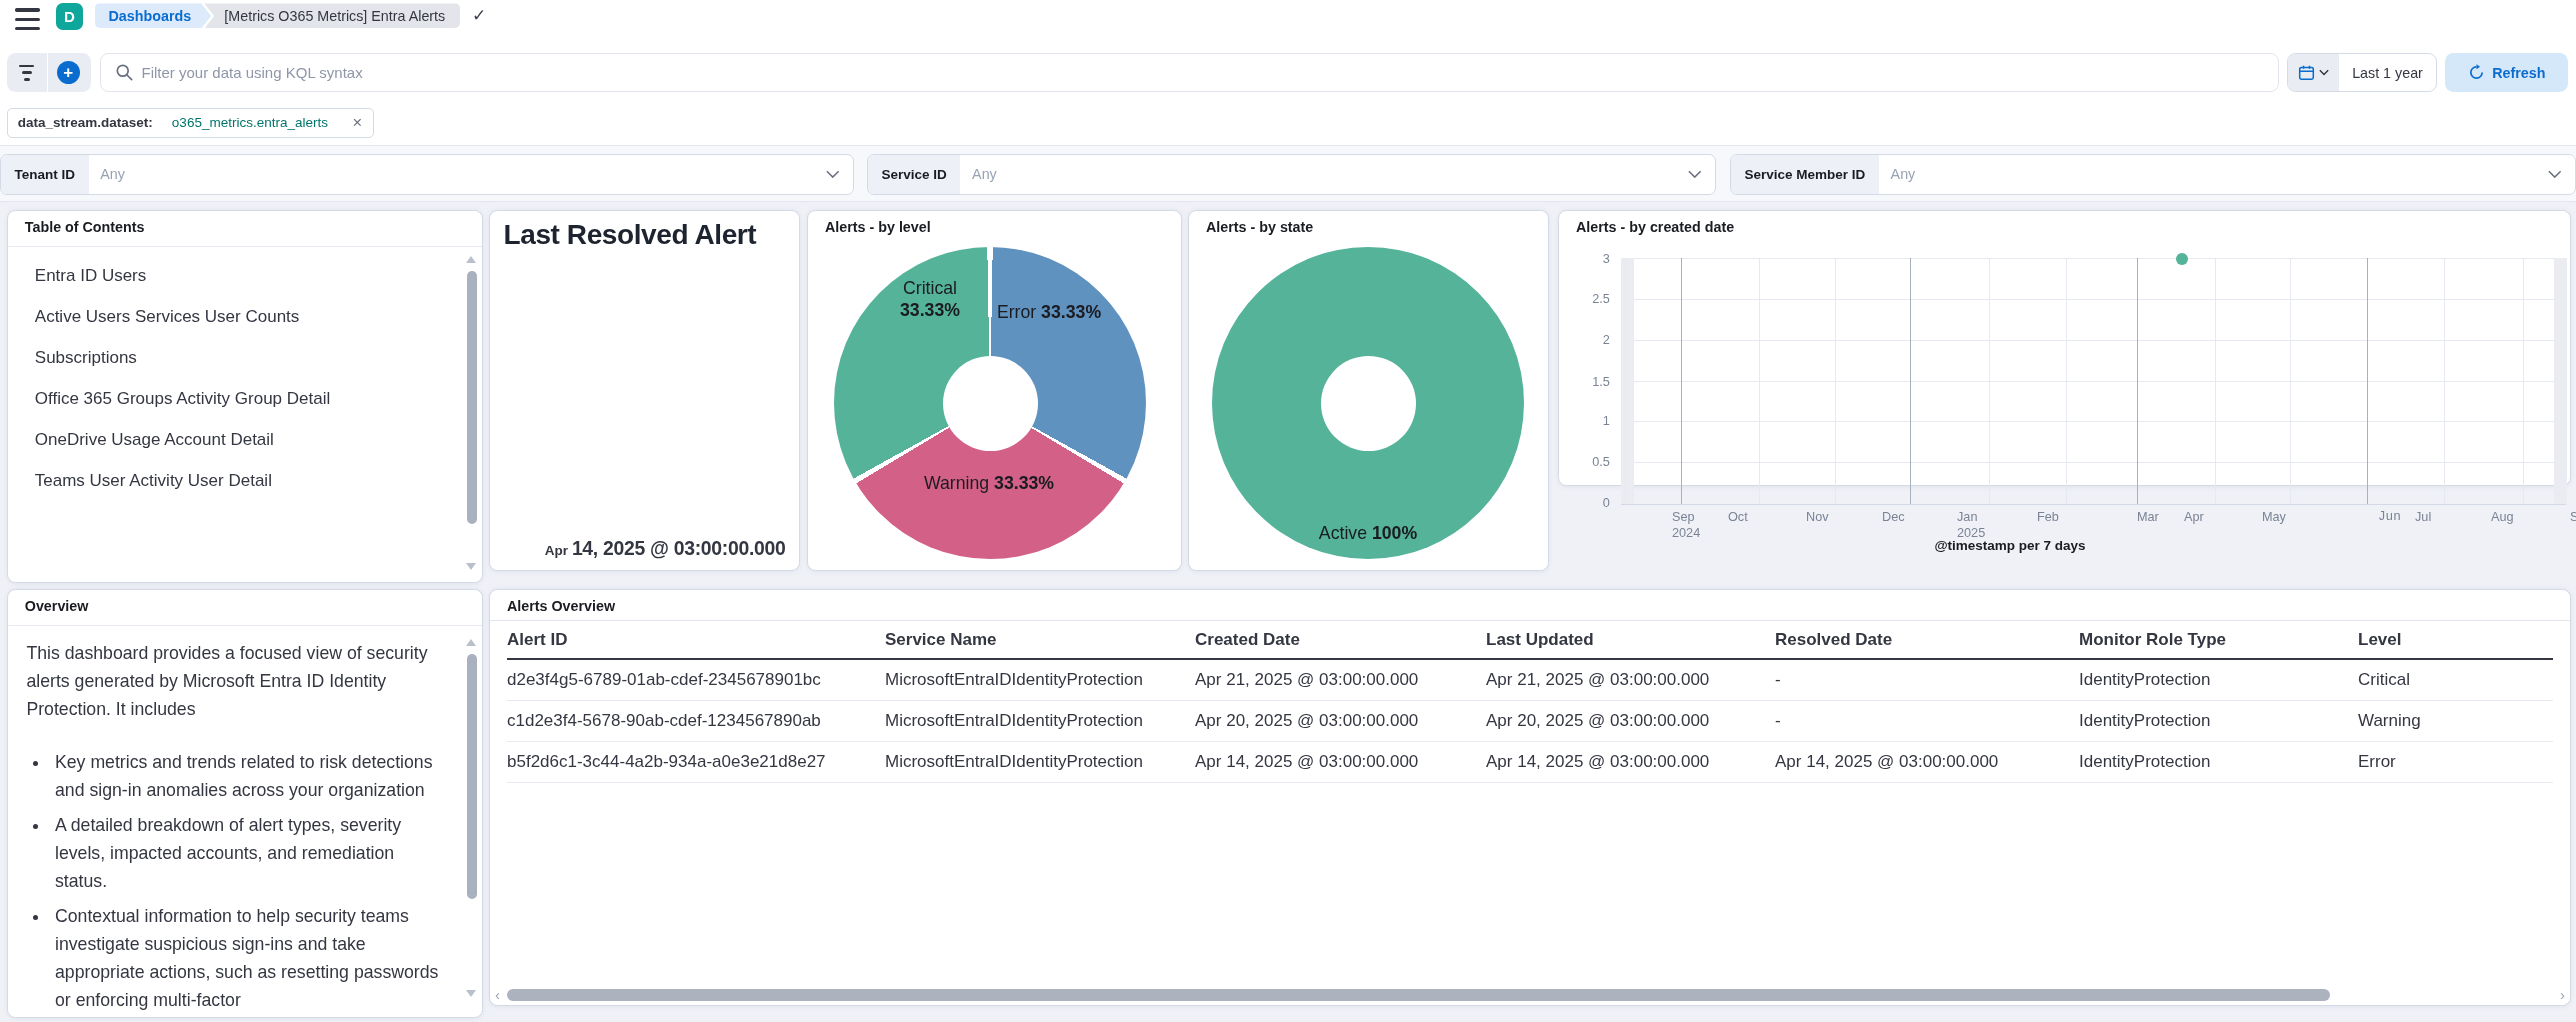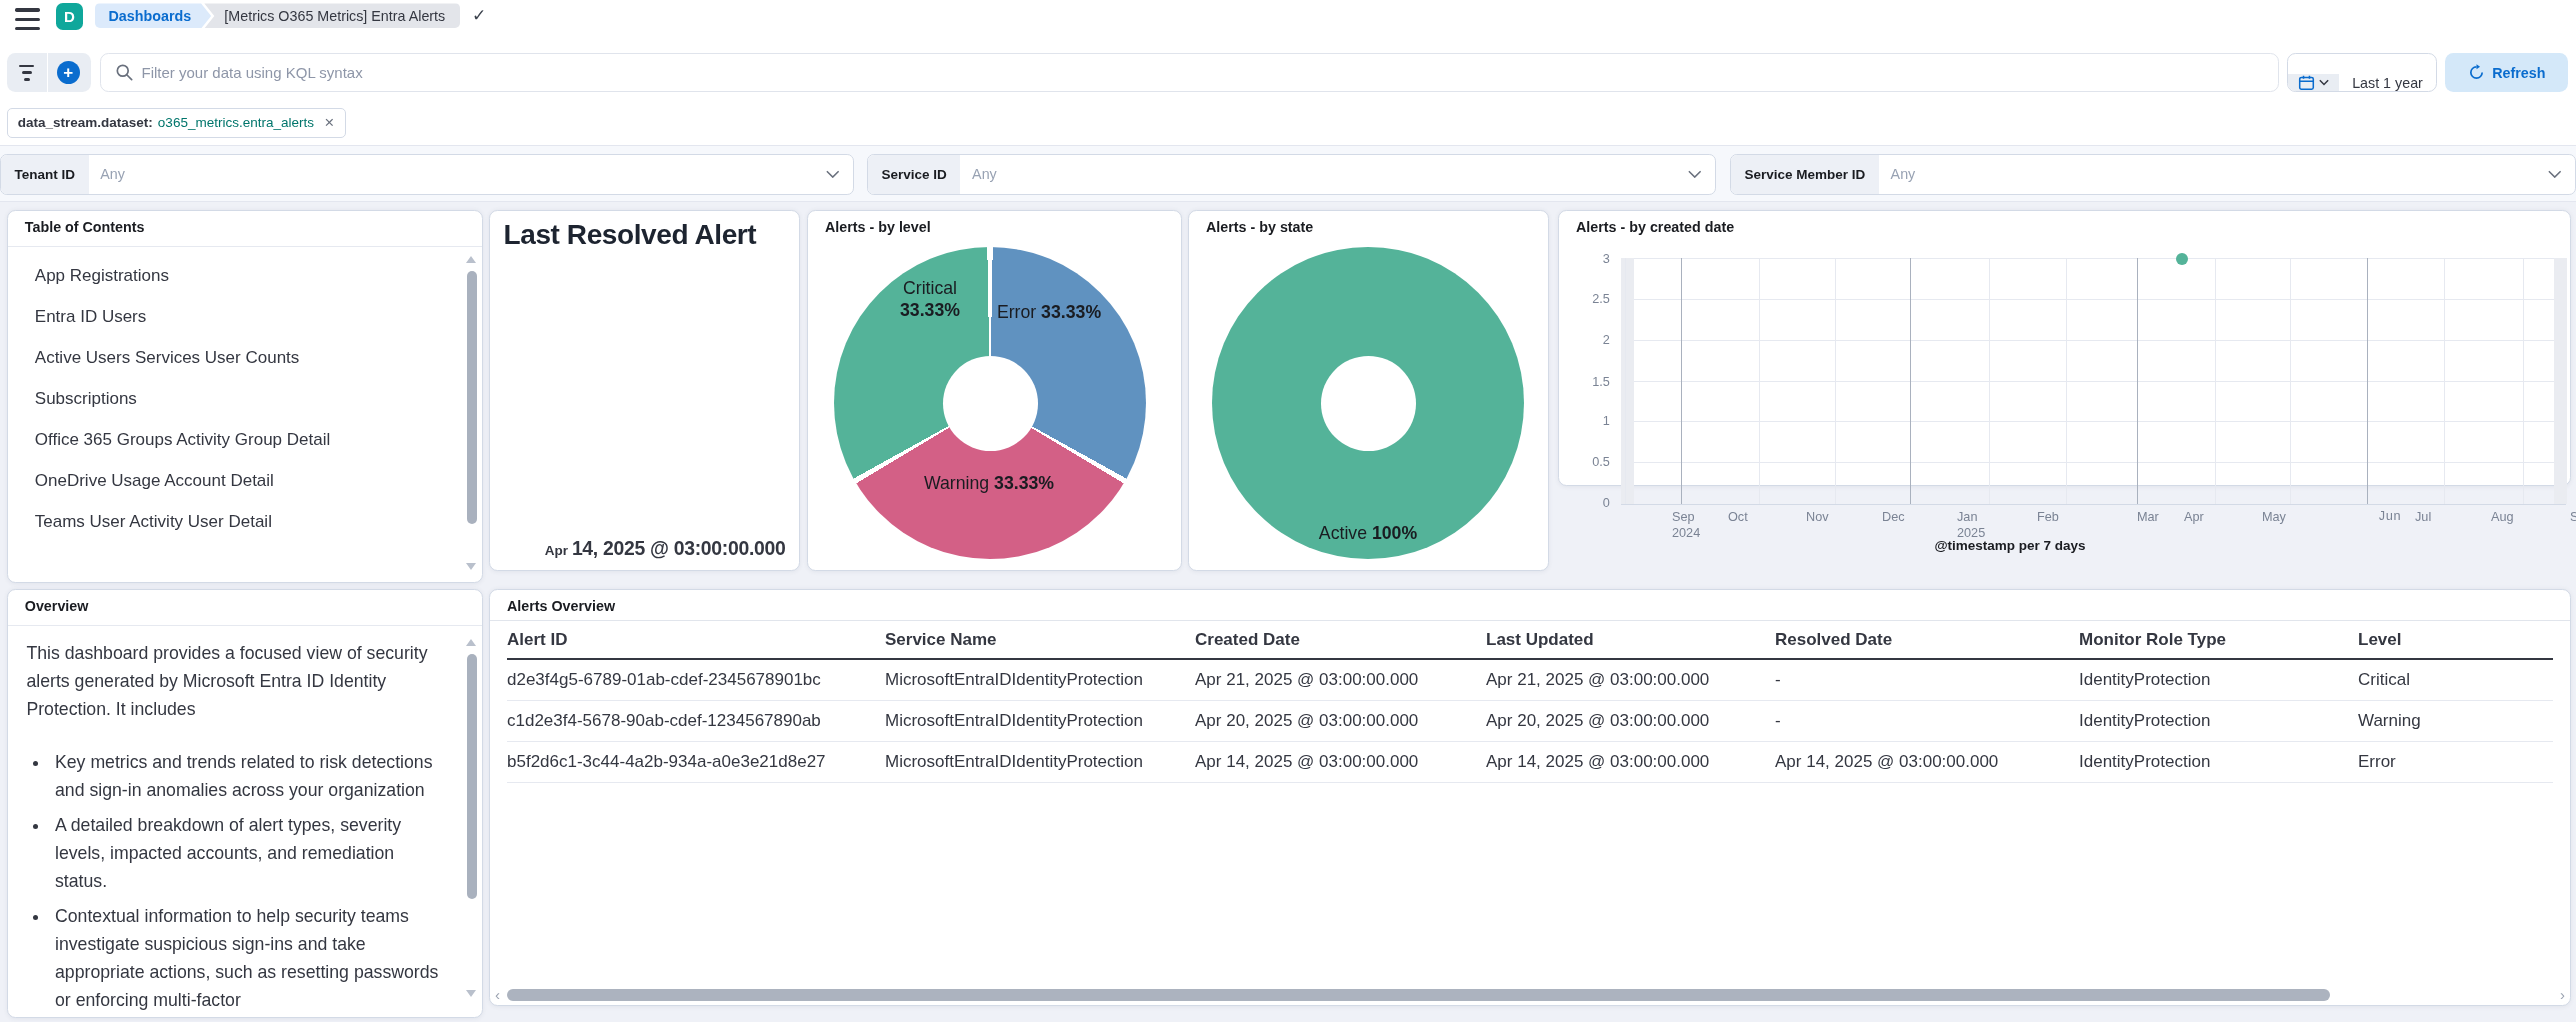--- a/index.html
+++ b/index.html
@@ -24,27 +24,27 @@
   .query-row { position:absolute; left:0; top:49px; width:2576px; height:51px; background:#fff; }
   .filter-btn-group { position:absolute; left:6.8px; top:4.2px; width:84px; height:39px; background:#E9EDF3; border-radius:8.4px; display:flex; align-items:center; }
   .filter-lines-btn { width:41px; height:100%; display:flex; flex-direction:column; gap:4.2px; align-items:center; justify-content:center; border-right:1.7px solid #fff; }
   .filter-lines-btn i { display:block; height:2.5px; border-radius:1.7px; background:#343741; }
   .filter-lines-btn i:nth-child(1){width:15px} .filter-lines-btn i:nth-child(2){width:10px} .filter-lines-btn i:nth-child(3){width:5.9px}
   .add-filter-btn { width:41px; height:100%; display:flex; align-items:center; justify-content:center; }
   .add-filter-btn b { width:23.6px; height:23.6px; border-radius:50%; background:#0A6CCE; color:#fff; font-size:17px; font-weight:bold; display:flex; align-items:center; justify-content:center; }
   .search-box { position:absolute; left:100px; top:4.2px; width:2179px; height:39px; background:#fff; border:0.8px solid #E0E4EC; border-radius:8.4px; display:flex; align-items:center; padding-left:13.5px; gap:8.4px; }
   .search-box input { border:none; outline:none; flex:1; font-size:15px; font-family:inherit; color:#343741; background:transparent; }
   .search-box input::placeholder { color:#8E96A8; }
-  .date-picker { position:absolute; left:2287px; top:4.2px; width:150px; height:39px; border:0.8px solid #D3DAE6; border-radius:8.4px; overflow:hidden; display:flex; background:#fff;align-items:flex-end; }
+  .date-picker { position:absolute; left:2287px; top:4.2px; width:150px; height:39px; border:0.8px solid #D3DAE6; border-radius:8.4px; overflow:hidden; display:flex; background:#fff; }
   .cal-seg { width:51px; background:#E9EDF3; display:flex; align-items:center; justify-content:center; gap:4.2px; }
   .range-seg { flex:1; display:flex; align-items:center; justify-content:center; font-size:14.3px; color:#343741; }
   .refresh-btn { position:absolute; left:2445px; top:4.2px; width:123px; height:39px; background:#D4E8F9; border-radius:8.4px; color:#0A6CCE; font-size:14.3px; font-weight:bold; display:flex; align-items:center; justify-content:center; gap:7.6px; cursor:pointer; }
 
   .filter-row { position:absolute; left:0; top:100px; width:2576px; height:46px; background:#fff; }
-  .filter-pill { position:absolute; left:6.8px; top:7.6px; height:30px; background:#fff; border:0.8px solid #D3DAE6; border-radius:5px; display:flex; align-items:center; padding:0 10px; font-size:13.5px; gap:5px; cursor:pointer; }
+  .filter-pill { position:absolute; left:6.8px; top:7.6px; height:30px; background:#fff; border:0.8px solid #D3DAE6; border-radius:5px; display:flex; align-items:center; padding:0 10px; font-size:13.5px; gap:19px; cursor:pointer; }
   .filter-pill .f-field { font-weight:bold; color:#343741; }
   .filter-pill .f-value { color:#00756B; }
   .filter-pill .f-close { color:#69707D; font-size:12.7px; margin-left:5px; }
 
   .controls-row { position:absolute; left:0; top:145px; width:2576px; height:57px; background:#F6F8FC; border-top:0.8px solid #E3E6EF; border-bottom:0.8px solid #E3E6EF; }
   .control { position:absolute; top:7.6px; height:41px; background:#fff; border:0.8px solid #D3DAE6; border-radius:6.8px; display:flex; align-items:stretch; overflow:hidden; cursor:pointer; }
   .control .c-label { background:#EDF0F6; display:flex; align-items:center; padding:0 13.5px; font-size:13.5px; font-weight:bold; color:#1A1C21; white-space:nowrap; }
   .control .c-value { flex:1; display:flex; align-items:center; padding-left:11.8px; font-size:14.3px; color:#98A2B3; }
   .control .c-chev { display:flex; align-items:center; padding-right:13.5px; }
 
@@ -203,21 +203,20 @@
     </div>
   </div>
 </div>
 
 <div class="dashboard">
 
   <div class="panel" id="panel-toc">
     <div class="panel-title">Table of Contents</div>
     <div class="toc-sep"></div>
     <div class="toc-list">
-      <div class="toc-item">App Registrations</div>
       <div class="toc-item">Entra ID Users</div>
       <div class="toc-item">Active Users Services User Counts</div>
       <div class="toc-item">Subscriptions</div>
       <div class="toc-item">Office 365 Groups Activity Group Detail</div>
       <div class="toc-item">OneDrive Usage Account Detail</div>
       <div class="toc-item">Teams User Activity User Detail</div>
     </div>
     <div class="vscroll" style="top:59px; bottom:25px;">
       <div class="arr up"></div>
       <div class="vthumb" style="top:1.7px; height:253px;"></div>

